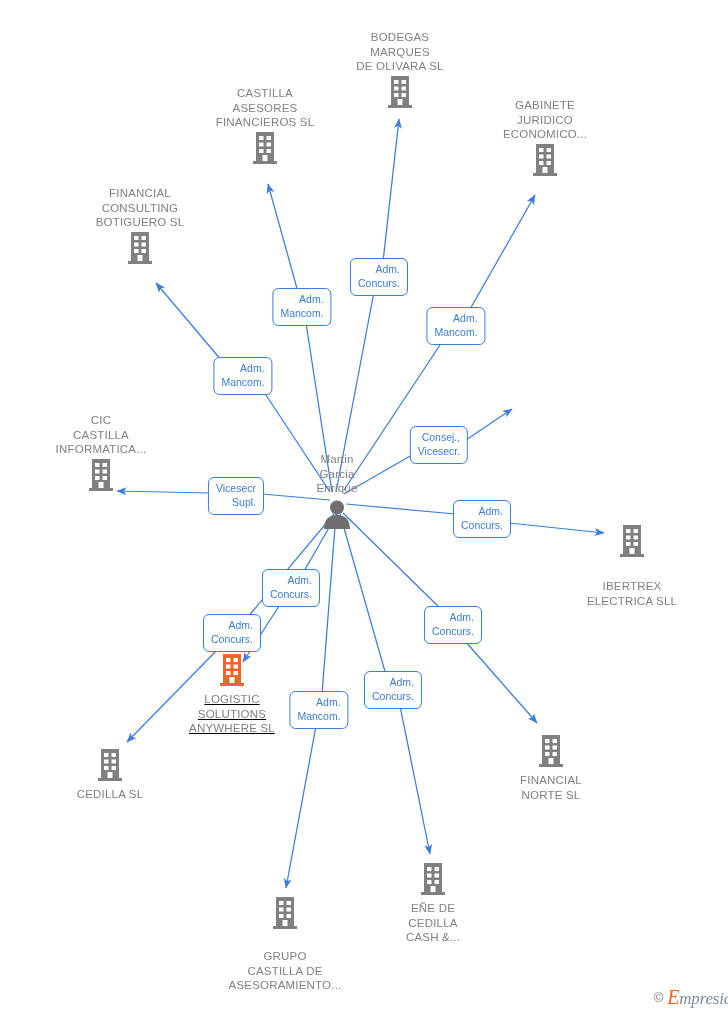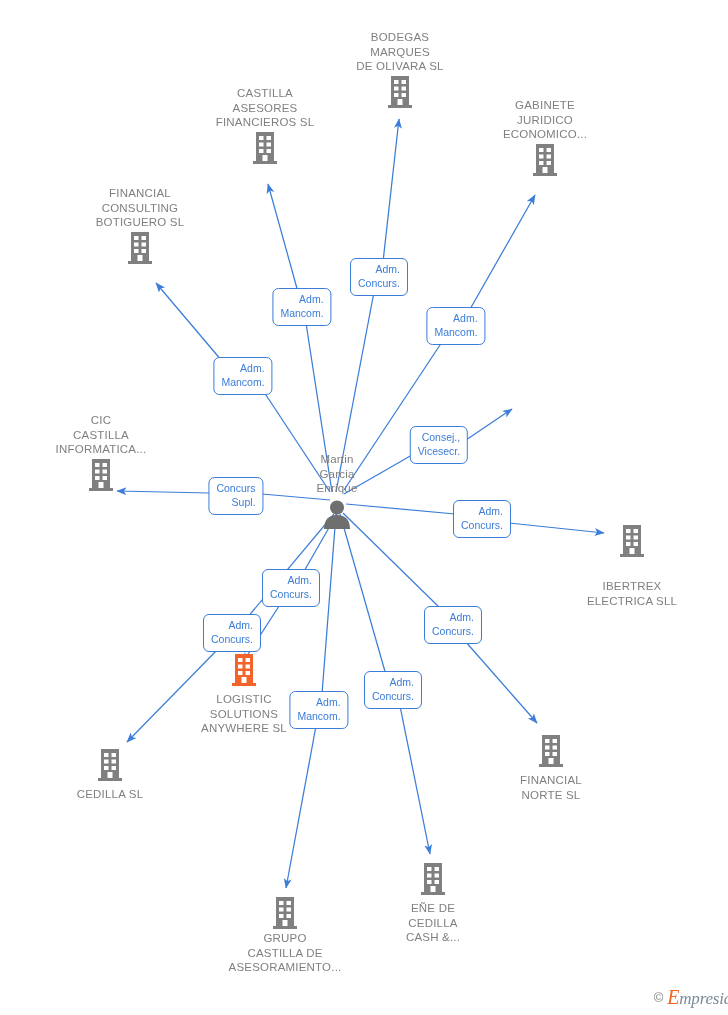--- a/index.html
+++ b/index.html
@@ -231,21 +231,21 @@
       <rect x="8" y="12.5" width="4.5" height="4" fill="#fff"></rect>
         <rect x="15.5" y="12.5" width="4.5" height="4" fill="#fff"></rect>
       <rect x="8" y="19" width="4.5" height="4" fill="#fff"></rect>
         <rect x="15.5" y="19" width="4.5" height="4" fill="#fff"></rect>
       <rect x="11.5" y="25" width="5" height="6" fill="#fff"></rect>
     </svg>
     <div class="node-label" style="margin-top:20px;">IBERTREX
 ELECTRICA SLL</div>
   </div>
 
-  <div class="node" style="left:244px; top:652px;">
+  <div class="node" style="left:232px; top:652px;text-decoration:underline;">
     <svg class="bld" width="28" height="36" viewBox="0 0 28 36">
       <rect x="5" y="2" width="18" height="29" fill="#f4642a"></rect>
       <rect x="2" y="31" width="24" height="3" fill="#f4642a"></rect>
       <rect x="8" y="6" width="4.5" height="4" fill="#fff"></rect>
         <rect x="15.5" y="6" width="4.5" height="4" fill="#fff"></rect>
       <rect x="8" y="12.5" width="4.5" height="4" fill="#fff"></rect>
         <rect x="15.5" y="12.5" width="4.5" height="4" fill="#fff"></rect>
       <rect x="8" y="19" width="4.5" height="4" fill="#fff"></rect>
         <rect x="15.5" y="19" width="4.5" height="4" fill="#fff"></rect>
       <rect x="11.5" y="25" width="5" height="6" fill="#fff"></rect>
@@ -308,21 +308,21 @@
       <rect x="5" y="2" width="18" height="29" fill="#808080"></rect>
       <rect x="2" y="31" width="24" height="3" fill="#808080"></rect>
       <rect x="8" y="6" width="4.5" height="4" fill="#fff"></rect>
         <rect x="15.5" y="6" width="4.5" height="4" fill="#fff"></rect>
       <rect x="8" y="12.5" width="4.5" height="4" fill="#fff"></rect>
         <rect x="15.5" y="12.5" width="4.5" height="4" fill="#fff"></rect>
       <rect x="8" y="19" width="4.5" height="4" fill="#fff"></rect>
         <rect x="15.5" y="19" width="4.5" height="4" fill="#fff"></rect>
       <rect x="11.5" y="25" width="5" height="6" fill="#fff"></rect>
     </svg>
-    <div class="node-label" style="margin-top:0;">GRUPO
+    <div class="node-label" style="margin-top:18px;">GRUPO
 CASTILLA DE
 ASESORAMIENTO...</div>
   </div>
 
   <div class="node" style="left:337px; top:452px; width:120px;">
     <div class="node-label">Martin
 Garcia
 Enrique</div>
     <svg class="person" width="34" height="30" viewBox="0 0 34 30" style="margin-top:3px;">
       <circle cx="17" cy="8.5" r="7" fill="#6f6f6f"></circle>
@@ -333,21 +333,21 @@
   <div class="edge-label" style="left:379px; top:277px;">Adm.
 Concurs.</div>
   <div class="edge-label" style="left:302px; top:307px;">Adm.
 Mancom.</div>
   <div class="edge-label" style="left:456px; top:326px;">Adm.
 Mancom.</div>
   <div class="edge-label" style="left:243px; top:376px;">Adm.
 Mancom.</div>
   <div class="edge-label" style="left:439px; top:445px;">Consej.,
 Vicesecr.</div>
-  <div class="edge-label" style="left:236px; top:496px;">Concurs
+  <div class="edge-label" style="left:236px; top:496px;">Vicesecr
 Supl.</div>
   <div class="edge-label" style="left:482px; top:519px;">Adm.
 Concurs.</div>
   <div class="edge-label" style="left:291px; top:588px;">Adm.
 Concurs.</div>
   <div class="edge-label" style="left:232px; top:633px;">Adm.
 Concurs.</div>
   <div class="edge-label" style="left:453px; top:625px;">Adm.
 Concurs.</div>
   <div class="edge-label" style="left:393px; top:690px;">Adm.

